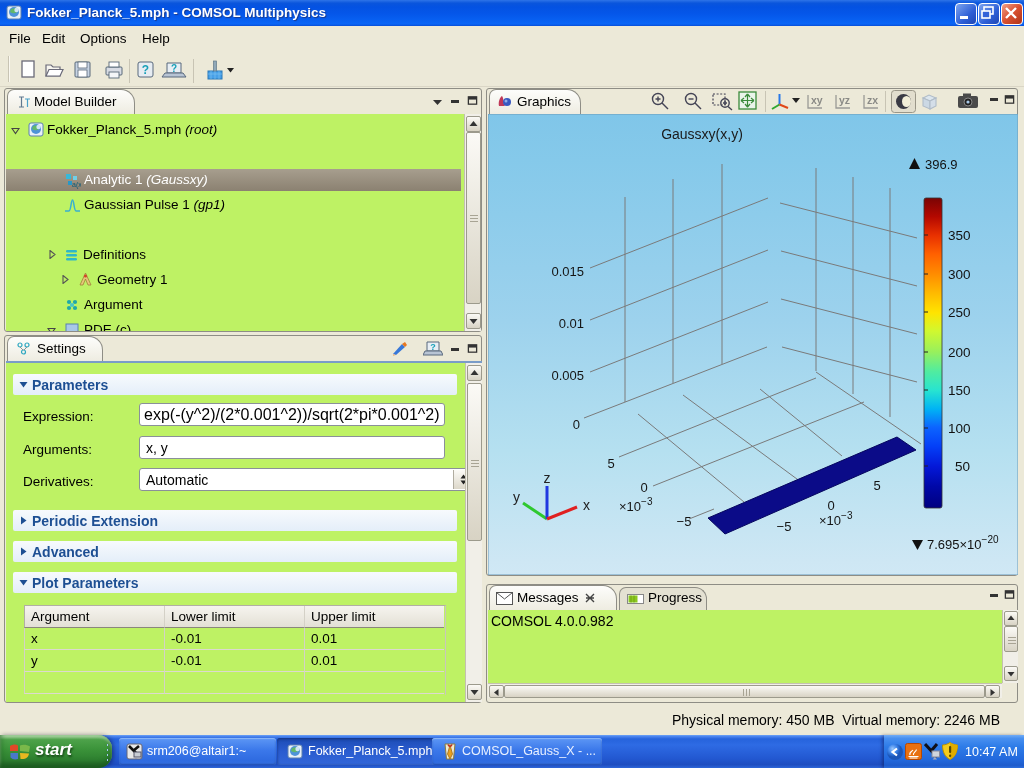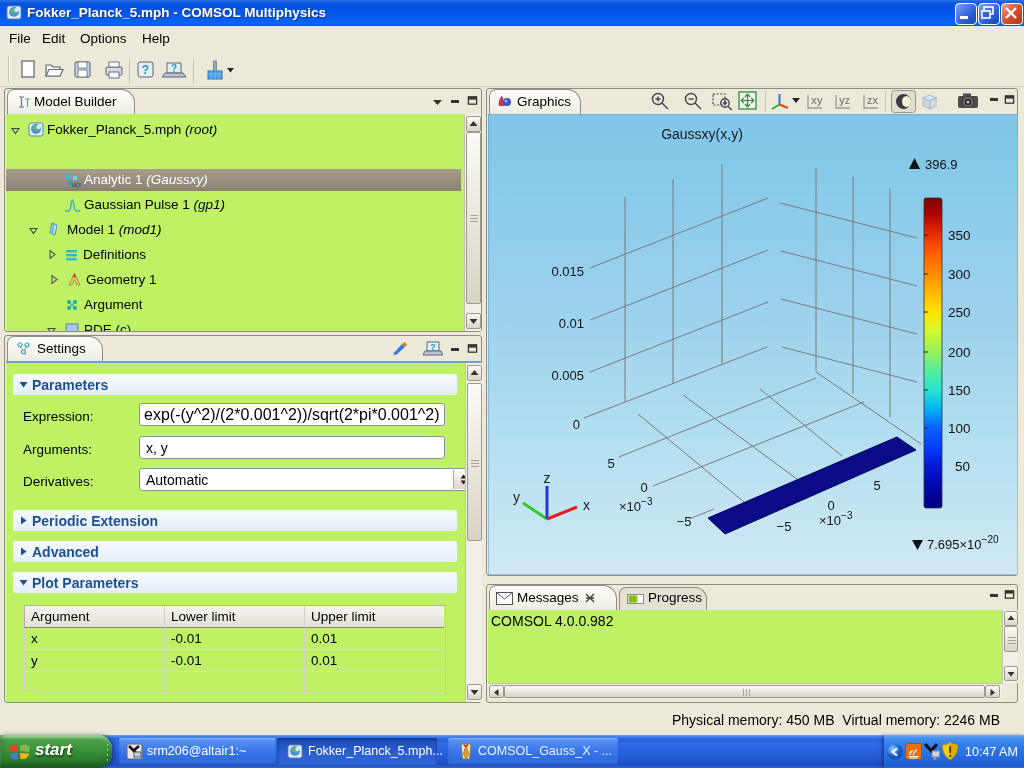--- a/index.html
+++ b/index.html
@@ -124,42 +124,32 @@
           <text x="8" y="15" font-size="7" fill="#085878" font-family="Liberation Sans">a(x)</text>
         </svg>
     <div class="ab" style="left:78px;top:3px">Analytic 1 <i>(Gaussxy)</i></div>
   </div>
   <div class="trow" style="left:0;top:80px;width:458px">
     <svg class="ab" style="left:58px;top:3px" width="17" height="17" viewBox="0 0 17 17">
           <path d="M1 14 h4 C7 14 7 3 8.5 3 C10 3 10 14 12 14 h4" stroke="#38B0D0" stroke-width="1.5" fill="none"></path>
         </svg>
     <div class="ab" style="left:78px;top:3px">Gaussian Pulse 1 <i>(gp1)</i></div>
   </div>
-  <div class="trow" style="left:0;top:105px;width:458px">
-    <svg class="tarr" style="left:23px;top:7px" viewBox="0 0 9 9">
-          <path d="M1 2.5 h7 l-3.5 5 Z" fill="none" stroke="#444" stroke-width="1.1"></path>
-        </svg>
-    <svg class="ab" style="left:40px;top:2px" width="16" height="16" viewBox="0 0 16 16">
-          <path d="M6 2 L11 4 L9 14 L4 12 Z" fill="#BFE0EE" stroke="#5090B8"></path>
-          <path d="M6 2 L8 3 L6.5 13 L4 12 Z" fill="#8CC4DC" stroke="#5090B8" stroke-width="0.6"></path>
-        </svg>
-    <div class="ab" style="left:61px;top:3px">Model 1 <i>(mod1)</i></div>
-  </div>
   <div class="trow" style="left:0;top:130px;width:458px">
     <svg class="tarr" style="left:42px;top:6px" viewBox="0 0 9 9">
           <path d="M2 0.5 l5 4 l-5 4 Z" fill="none" stroke="#555" stroke-width="1.1"></path>
         </svg>
     <svg class="ab" style="left:58px;top:3px" width="16" height="16" viewBox="0 0 16 16">
           <rect x="2" y="3" width="11" height="2.6" rx="1.3" fill="#30B8C8"></rect>
           <rect x="2" y="7" width="11" height="2.6" rx="1.3" fill="#30B8C8"></rect>
           <rect x="2" y="11" width="11" height="2.6" rx="1.3" fill="#30B8C8"></rect>
         </svg>
     <div class="ab" style="left:77px;top:3px">Definitions</div>
   </div>
-  <div class="trow" style="left:2px;top:155px;width:458px">
+  <div class="trow" style="left:13px;top:155px;width:458px">
     <svg class="tarr" style="left:42px;top:6px" viewBox="0 0 9 9">
           <path d="M2 0.5 l5 4 l-5 4 Z" fill="none" stroke="#555" stroke-width="1.1"></path>
         </svg>
     <svg class="ab" style="left:58px;top:2px" width="17" height="17" viewBox="0 0 17 17">
           <path d="M8.5 2 L14 14 L11 14 L8.5 8 L6 14 L3 14 Z" fill="#E8C87A" stroke="#A08038" stroke-width="0.8"></path>
           <circle cx="8.5" cy="5" r="1.6" fill="#D04828"></circle>
         </svg>
     <div class="ab" style="left:78px;top:3px">Geometry 1</div>
   </div>
   <div class="trow" style="left:0;top:180px;width:458px">
@@ -536,21 +526,21 @@
  </div>
  <div class="ab" style="left:277px;top:3px;width:160px;height:27px;border-radius:3px;background:linear-gradient(180deg,#1D4CB4,#2A5CD0 50%,#3266D8);box-shadow:inset 0 1px 3px #12317C, inset 0 -1px 1px #3A6AD0">
    <svg class="ab" style="left:10px;top:5px" width="17" height="17" viewBox="0 0 17 17">
         <rect x="1" y="2" width="14" height="13" rx="2" fill="#E8F0F8" stroke="#5C80B0"></rect>
         <circle cx="8" cy="8" r="5" fill="#4E93D8"></circle>
         <path d="M4 8 A4.5 3 0 0 0 12 6 L10 4 L5 5 Z" fill="#62B86A"></path>
         <circle cx="10.5" cy="6" r="2.2" fill="#CFE6F4"></circle>
       </svg>
    <div class="ab" style="left:31px;top:6px;color:#fff;font-size:12.5px">Fokker_Planck_5.mph...</div>
  </div>
- <div class="ab" style="left:448px;top:3px;width:170px;height:27px;border-radius:3px;background:linear-gradient(180deg,#5D97F5,#3B78EA 45%,#2E6AE0 85%,#3A74E4);box-shadow:inset 0 1px 1px #8CB8F8, inset 0 -1px 2px #1E4AA8">
+ <div class="ab" style="left:432px;top:3px;width:170px;height:27px;border-radius:3px;background:linear-gradient(180deg,#5D97F5,#3B78EA 45%,#2E6AE0 85%,#3A74E4);box-shadow:inset 0 1px 1px #8CB8F8, inset 0 -1px 2px #1E4AA8">
    <svg class="ab" style="left:9px;top:4px" width="18" height="19" viewBox="0 0 18 19">
         <path d="M4 2 h10 l-1.5 15 h-7 Z" fill="#F0EAD0" stroke="#8A7A40"></path>
         <path d="M9 3 l2.5 9 l-2.5 5 l-2.5 -5 Z" fill="#E8A020" stroke="#A06818" stroke-width="0.8"></path>
         <path d="M7 2.5 C8 5 10 5 11 2.5" stroke="#C03020" stroke-width="1.6" fill="none"></path>
       </svg>
    <div class="ab" style="left:30px;top:6px;color:#E8F0FF;font-size:12.5px">COMSOL_Gauss_X - ...</div>
  </div>
 
  <div class="ab" style="left:884px;top:0;width:140px;height:33px;background:linear-gradient(180deg,#71ACF6 0%,#4890F0 10%,#2E7CE8 35%,#2268DC 75%,#1E5CCC 92%,#2E6EDC 100%);box-shadow:-2px 0 3px rgba(0,0,40,.35)"></div>
  <svg class="ab" style="left:882px;top:7px" width="26" height="22" viewBox="0 0 26 22">

